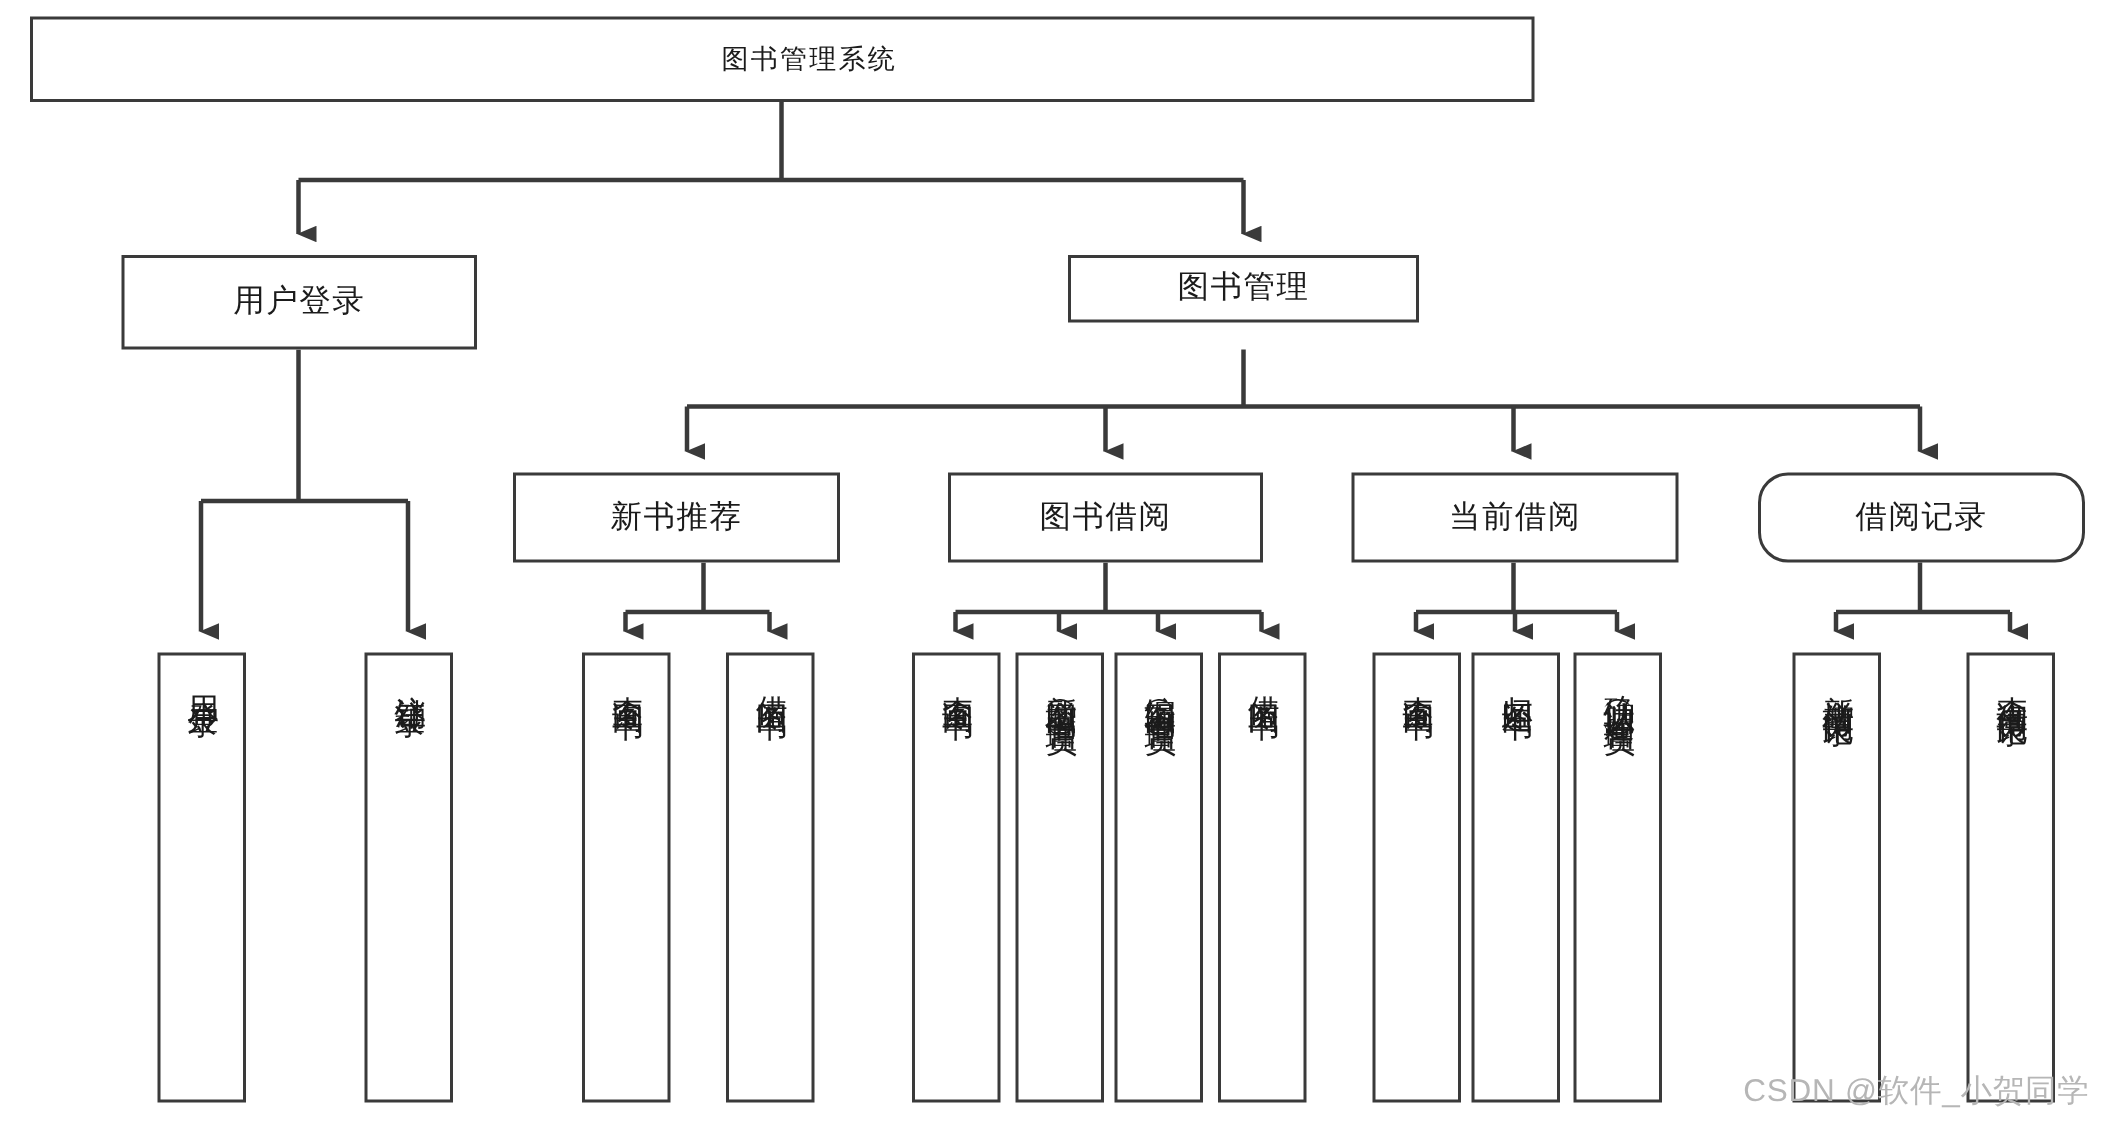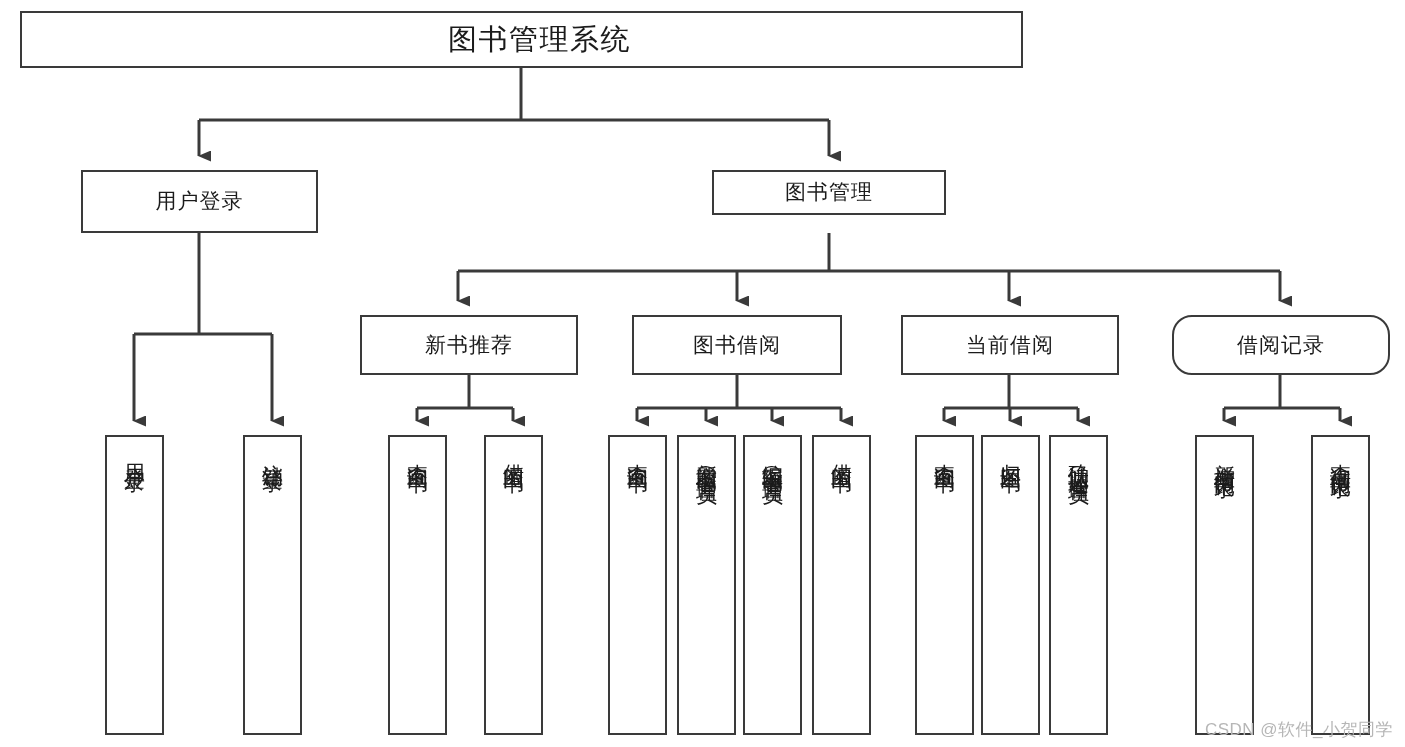--- a/index.html
+++ b/index.html
@@ -40,21 +40,21 @@
     text-align: center;
     line-height: 1.18;
     white-space: nowrap;
   }
   
   .node.horiz .label {
     font-size: 21px;
     letter-spacing: 1px;
   }
   .node.root .label {
-    font-size: 29px;
+    font-size: 18px;
     letter-spacing: 1.5px;
     margin-left: 36px;
   }
   
   .node.vert {
     align-items: flex-start;
     justify-content: center;
     padding-top: 10px;
   }
   .node.vert .label {
@@ -63,21 +63,21 @@
     font-size: 21px;
     letter-spacing: 3px;
     line-height: 1.05;
     white-space: nowrap;
   }
   
   #watermark {
     position: absolute;
     right: 12px;
     bottom: 6px;
-    font-size: 17px;
+    font-size: 21px;
     color: #b6b6b6;
     letter-spacing: 0.5px;
     white-space: nowrap;
     user-select: none;
   }
 </style>
 </head>
 <body>
 
 <div id="canvas">
@@ -137,21 +137,21 @@
   </div>
 
   <div class="node horiz" style="left:81px; top:170px; width:237px; height:63px;">
     <span class="label">用户登录</span>
   </div>
 
   <div class="node horiz" style="left:712px; top:170px; width:234px; height:45px;">
     <span class="label">图书管理</span>
   </div>
 
-  <div class="node horiz" style="left:360px; top:315px; width:218px; height:60px;">
+  <div class="node horiz" style="left:342px; top:315px; width:218px; height:60px;">
     <span class="label">新书推荐</span>
   </div>
 
   <div class="node horiz" style="left:901px; top:315px; width:218px; height:60px;">
     <span class="label">当前借阅</span>
   </div>
 
   <div class="node horiz" style="left:632px; top:315px; width:210px; height:60px;">
     <span class="label">图书借阅</span>
   </div>

